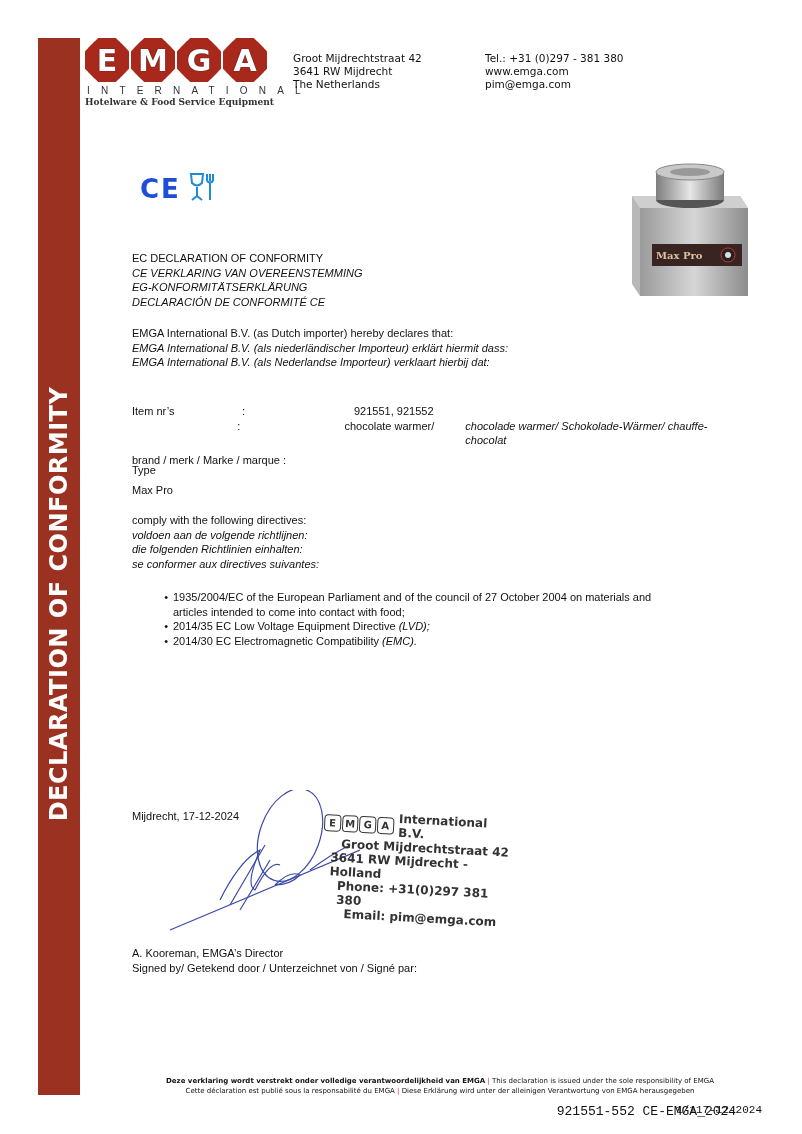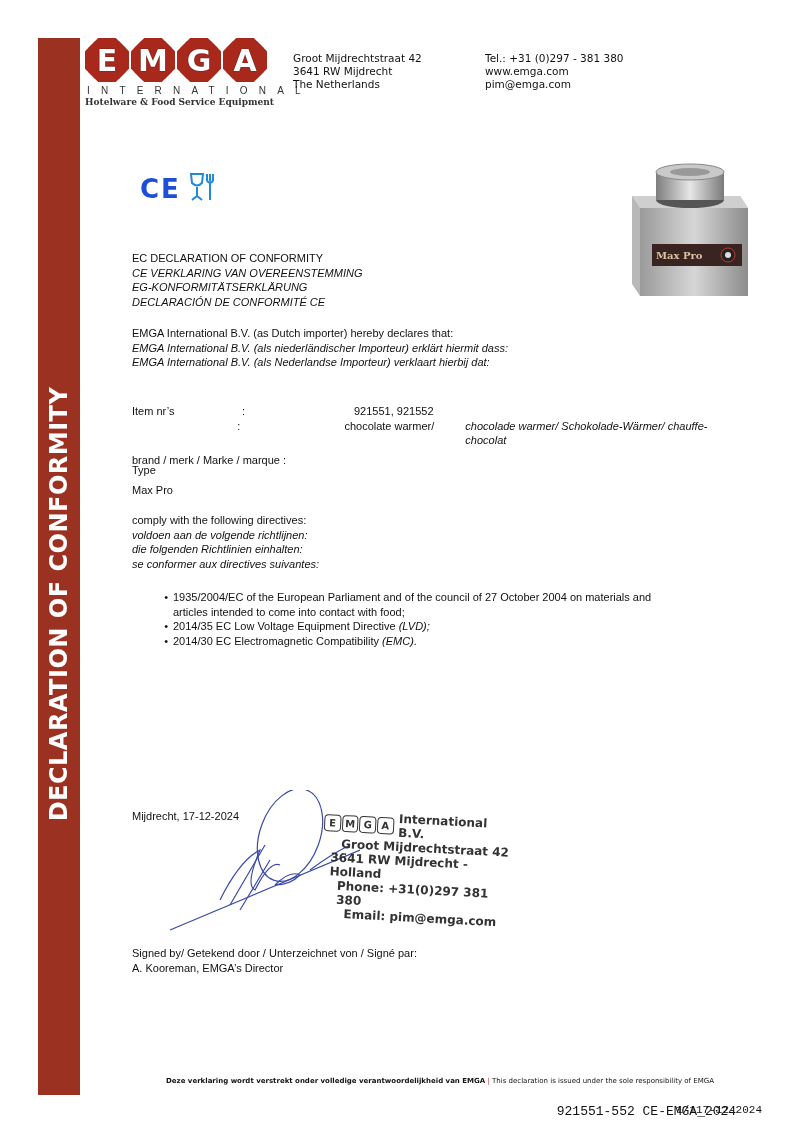--- a/index.html
+++ b/index.html
@@ -192,29 +192,34 @@
     <span class="stamp-oct">A</span>
     <span style="font-weight:bold; font-size:12px; margin-left:4px;">International B.V.</span>
   </div>
   <div class="line">Groot Mijdrechtstraat 42</div>
   <div class="line" style="padding-left:8px;">3641 RW Mijdrecht - Holland</div>
   <div class="line" style="padding-left:16px;">Phone: +31(0)297 381 380</div>
   <div class="line" style="padding-left:24px;">Email: pim@emga.com</div>
 </div>
 
 <div class="abs doc" style="left:132px; top:946px;">
+  <div>A. Kooreman, EMGA’s Director</div>
   <div>Signed by/ Getekend door / Unterzeichnet von / Signé par:</div>
-  <div>A. Kooreman, EMGA’s Director</div>
 </div>
 
 <div class="abs footer-note">
   <div>
     <b>Deze verklaring wordt verstrekt onder volledige verantwoordelijkheid van EMGA</b>
     <span class="sep">|</span>
     <span>This declaration is issued under the sole responsibility of EMGA</span>
   </div>
+  <div>
+    <span>Cette déclaration est publié sous la responsabilité du EMGA</span>
+    <span class="sep">|</span>
+    <span>Diese Erklärung wird unter der alleinigen Verantwortung von EMGA herausgegeben</span>
+  </div>
 </div>
 
 <div class="abs footer-bar">
   <span style="font-size:13px;">921551-552 CE-EMGA_2024</span>
   <span style="margin-left:-60px;">1/1</span>
   <span>17-12-2024</span>
 </div>
 
 </body></html>

